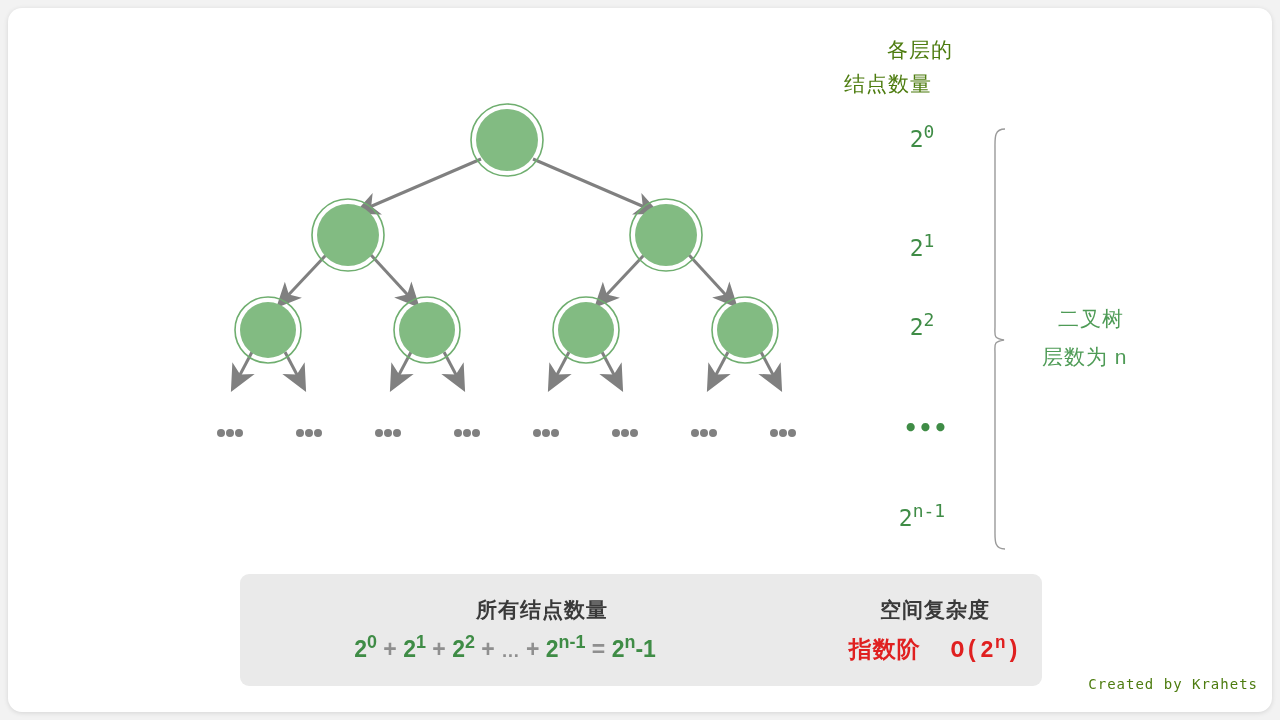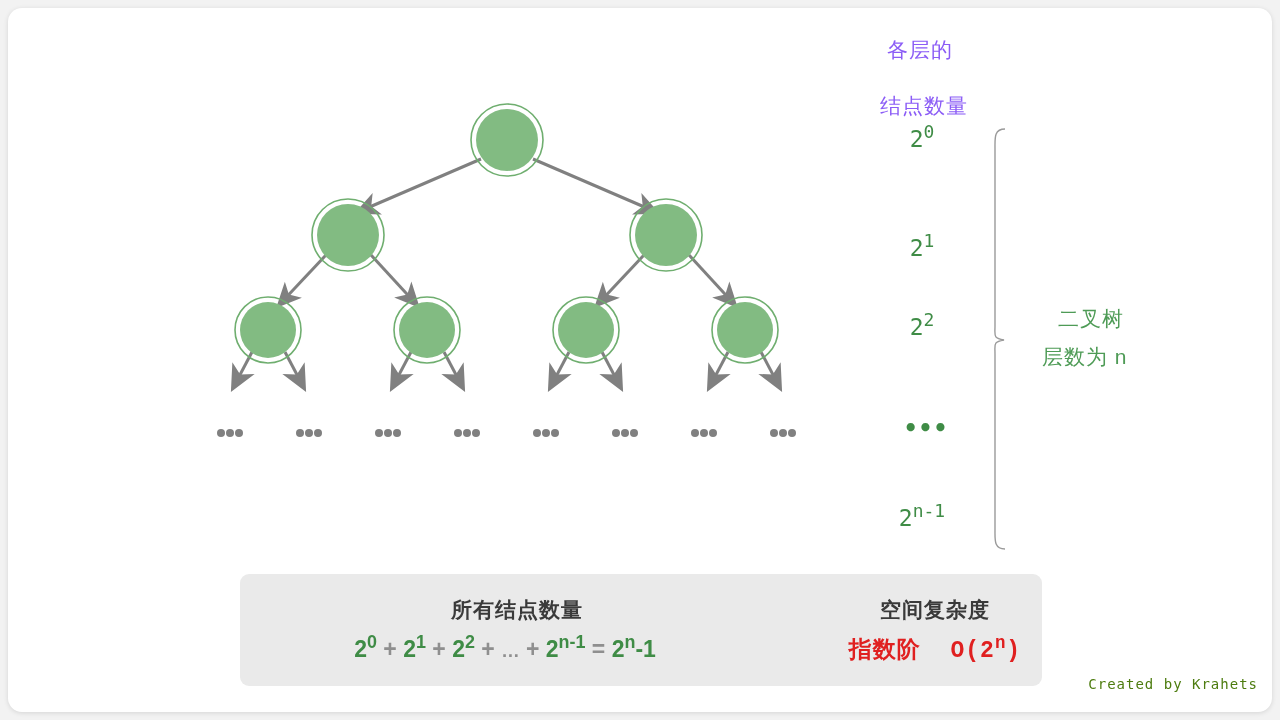--- a/index.html
+++ b/index.html
@@ -42,21 +42,21 @@
 
   
   .abs {
     position: absolute;
     white-space: nowrap;
   }
 
   .hdr-line {
     font-family: "Liberation Sans", "DejaVu Sans", sans-serif;
     font-size: 21px;
-    color: #8b5cf6;
+    color: #4d7c0f;
     letter-spacing: 1px;
     text-align: center;
     width: 200px;
   }
 
   .pow-label {
     font-family: "DejaVu Sans Mono", "Liberation Mono", monospace;
     font-weight: normal;
     font-size: 23px;
     color: #3f8c46;
@@ -274,21 +274,21 @@
 
     <path d="M1005,129 C994,129 995,138 995,148 L995,326 C995,336 993,338 1004,340
              C993,342 995,344 995,354 L995,530 C995,540 994,549 1005,549" fill="none" stroke="#9a9a9a" stroke-width="1.4"></path>
 
     <g>
       <path d="M765,622 L791,622 L791,612 L814,631 L791,650 L791,640 L765,640 Z" fill="#c6c6c6"></path>
     </g>
   </svg>
 
   <div class="abs hdr-line" style="left:820px; top:36px;">各层的</div>
-  <div class="abs hdr-line" style="left:824px; top:70px;margin-top:22px;">结点数量</div>
+  <div class="abs hdr-line" style="left:788px; top:70px;">结点数量</div>
 
   <div class="abs pow-label" style="left:862px; top:126px;">
     <span>2</span><sup>0</sup>
   </div>
 
   <div class="abs pow-label" style="left:862px; top:235px;">
     <span>2</span><sup>1</sup>
   </div>
 
   <div class="abs pow-label" style="left:862px; top:314px;">
@@ -299,21 +299,21 @@
 
   <div class="abs pow-label" style="left:862px; top:505px;">
     <span>2</span><sup>n-1</sup>
   </div>
 
   <div class="abs brace-line" style="left:1042px; top:343px;">层数为  n</div>
   <div class="abs brace-line" style="left:1058px; top:305px;">二叉树</div>
 
   <div id="summary">
 
-    <div class="sum-title" style="left:12px; top:22px; width:530px;">所有结点数量</div>
+    <div class="sum-title" style="left:1px; top:22px; width:530px;padding-left:36px;">所有结点数量</div>
 
     <div class="formula" style="left:0px; top:62px; width:530px;">
       <span><span>2</span><sup>0</sup></span>
       <span class="op">+</span>
       <span><span>2</span><sup>1</sup></span>
       <span class="op">+</span>
       <span><span>2</span><sup>2</sup></span>
       <span class="op">+</span>
       <span class="dots">…</span>
       <span class="op">+</span>

